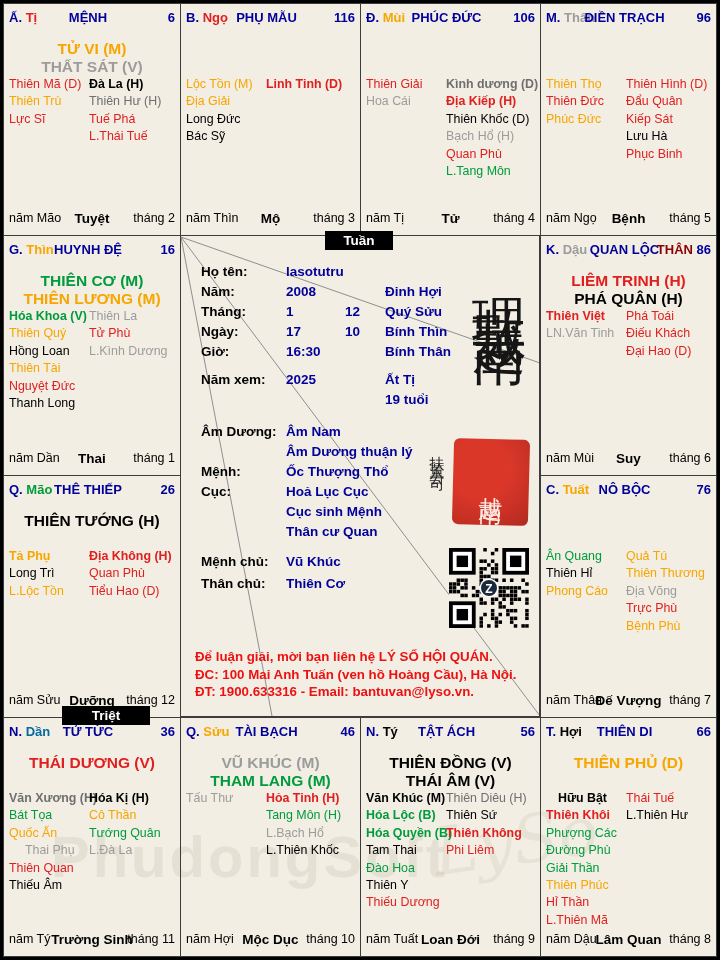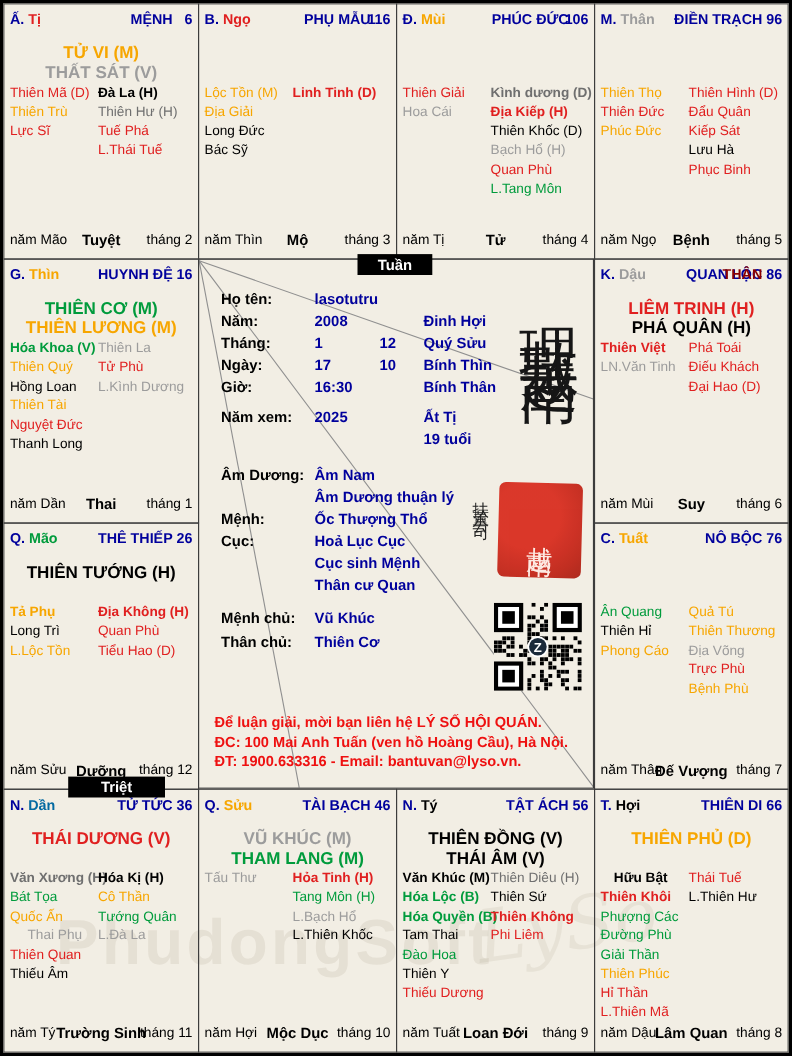--- a/index.html
+++ b/index.html
@@ -2,21 +2,21 @@
 <html><head>
 <meta charset="utf-8">
 <style>
   html,body{margin:0;padding:0;background:#fff;}
   body{width:720px;height:960px;font-family:"Liberation Sans",sans-serif;}
   .board{position:relative;width:714px;height:954px;border:3px solid #000;background:#f2eee4;overflow:hidden;}
   .lines{position:absolute;left:0;top:0;z-index:1;pointer-events:none;}
   .cell{position:absolute;border:1px solid #3c3c3c;box-sizing:border-box;z-index:2;}
   .cell-head{position:absolute;left:5px;right:5px;top:6px;height:16px;font-size:13px;font-weight:bold;white-space:nowrap;}
   .hsb{position:absolute;left:0;}
-  .hpal{position:absolute;left:0;right:18px;text-align:right;}
+  .hpal{position:absolute;left:0;right:8px;text-align:center;}
   .hr{position:absolute;right:0;}
   .mains{position:absolute;left:0;right:0;top:36px;text-align:center;font-weight:bold;font-size:15.5px;line-height:18px;white-space:nowrap;}
   .lcol{position:absolute;left:5px;top:72px;font-size:12.4px;line-height:17.4px;white-space:nowrap;}
   .rcol{position:absolute;left:85px;top:72px;font-size:12.4px;line-height:17.4px;white-space:nowrap;}
   .foot{position:absolute;left:5px;right:5px;bottom:8px;height:16px;font-size:12.5px;color:#000;white-space:nowrap;}
   .fy{position:absolute;left:0;}
   .fs{position:absolute;left:0;right:0;text-align:center;font-weight:bold;font-size:13.5px;}
   .fm{position:absolute;right:0;}
   .center{position:absolute;left:177px;top:232px;width:360px;height:482px;border:1px solid #3c3c3c;box-sizing:border-box;z-index:2;}
   .crow{position:absolute;left:0;right:0;height:20px;font-size:13.5px;font-weight:bold;}

